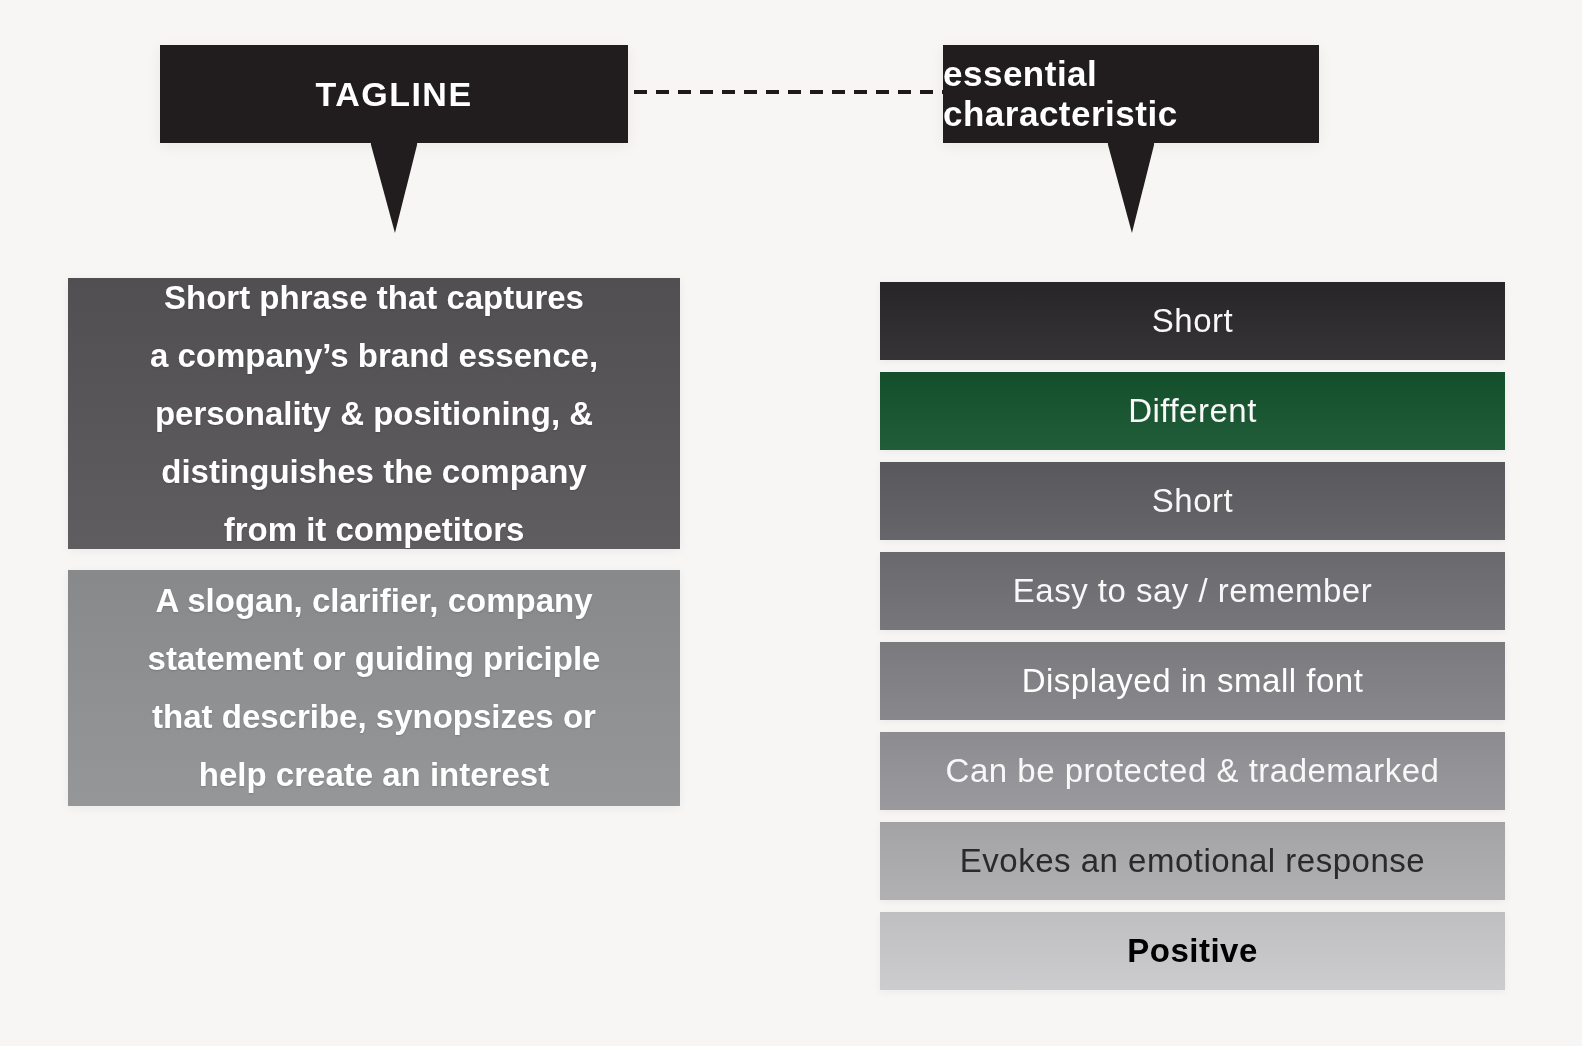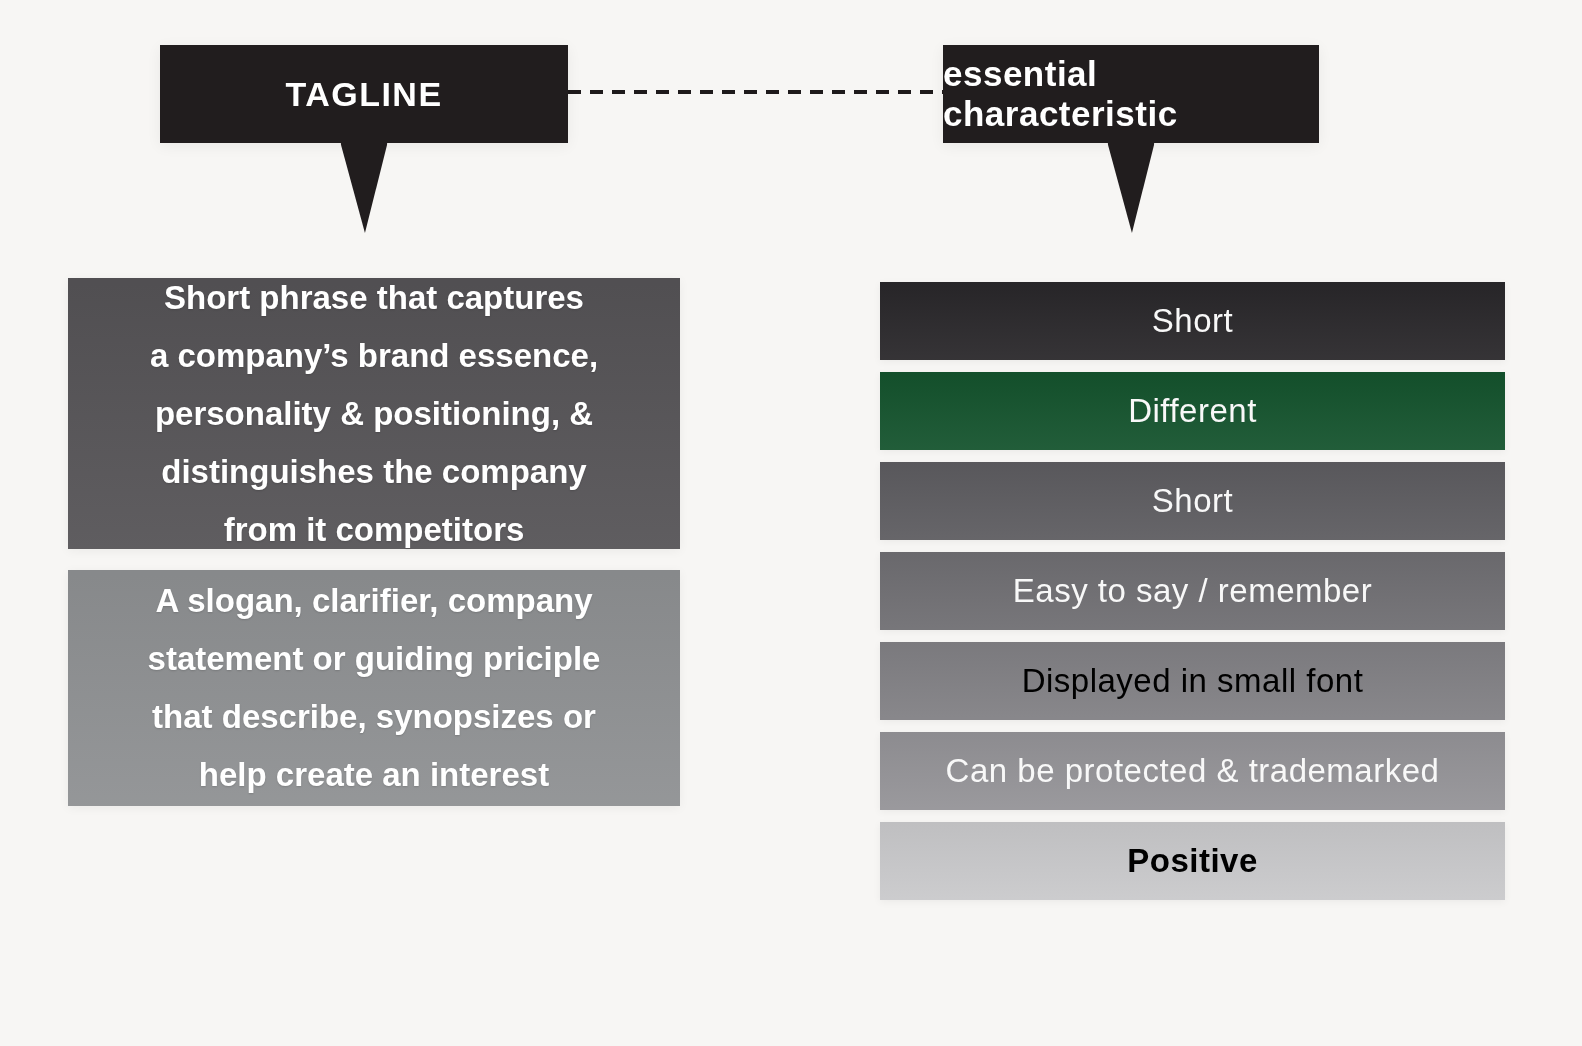--- a/index.html
+++ b/index.html
@@ -24,21 +24,21 @@
     justify-content: center;
     box-shadow: 0 3px 14px rgba(0,0,0,0.06);
   }
   .bubble-label {
     color: #ffffff;
     font-weight: 700;
     letter-spacing: 0.5px;
     position: relative;
     z-index: 2;
   }
-  .bubble-left  { left: 160px; width: 408px; }
+  .bubble-left  { left: 160px; width: 468px; }
   .bubble-right { left: 943px; width: 376px; }
   .bubble-left  .bubble-label { font-size: 34px; letter-spacing: 1.5px; }
   .bubble-right .bubble-label { font-size: 35px; }
 
   .bubble-tail {
     position: absolute;
     top: 98px;
     left: 50%;
     transform: translateX(-50%);
     width: 47px;
@@ -160,23 +160,26 @@
     <div class="bar" style="background-color: #14532d;">
       <span class="bar-label" style="color: rgb(248, 248, 248);">Different</span>
     </div>
     <div class="bar" style="background-color: rgb(93, 92, 96);">
       <span class="bar-label" style="color: rgb(248, 248, 248);">Short</span>
     </div>
     <div class="bar" style="background-color: rgb(111, 110, 114);">
       <span class="bar-label" style="color: rgb(248, 248, 248);">Easy to say / remember</span>
     </div>
     <div class="bar" style="background-color: rgb(129, 128, 132);">
-      <span class="bar-label" style="color: #000000;">Displayed in small font</span>
+      <span class="bar-label" style="color: #ffffff;">Displayed in small font</span>
     </div>
     <div class="bar" style="background-color: rgb(148, 147, 151);">
       <span class="bar-label" style="color: rgb(248, 248, 248);">Can be protected &amp; trademarked</span>
+    </div>
+    <div class="bar" style="background-color: rgb(172, 171, 174);">
+      <span class="bar-label" style="color: rgb(42, 42, 44);">Evokes an emotional response</span>
     </div>
     <div class="bar" style="background-color: rgb(201, 201, 203);">
       <span class="bar-label" style="color: #000000; font-weight: bold;">Positive</span>
     </div>
   </div>
 
 </div>
 
 </body></html>

